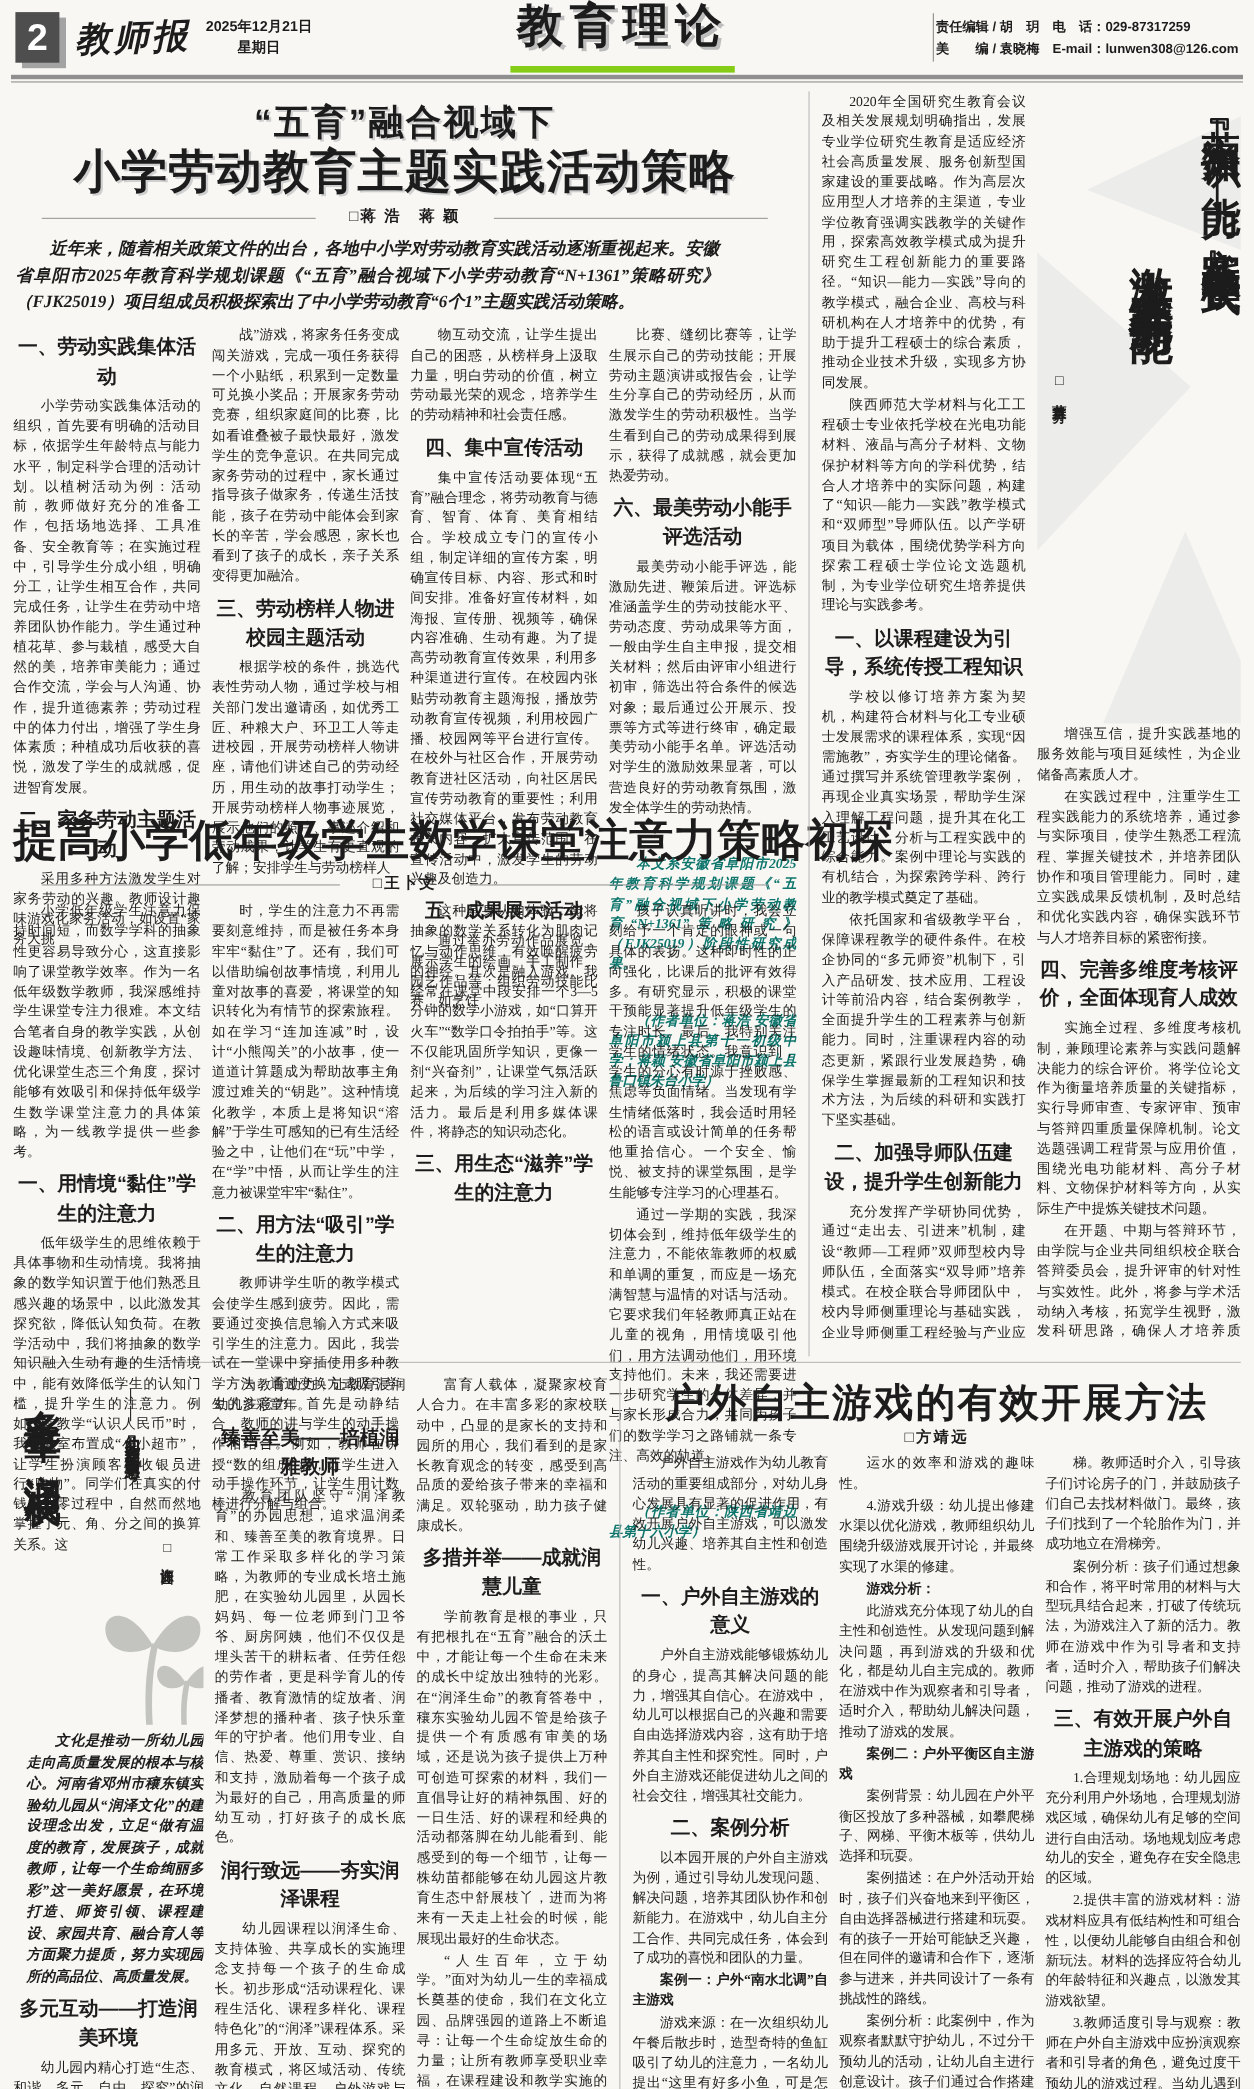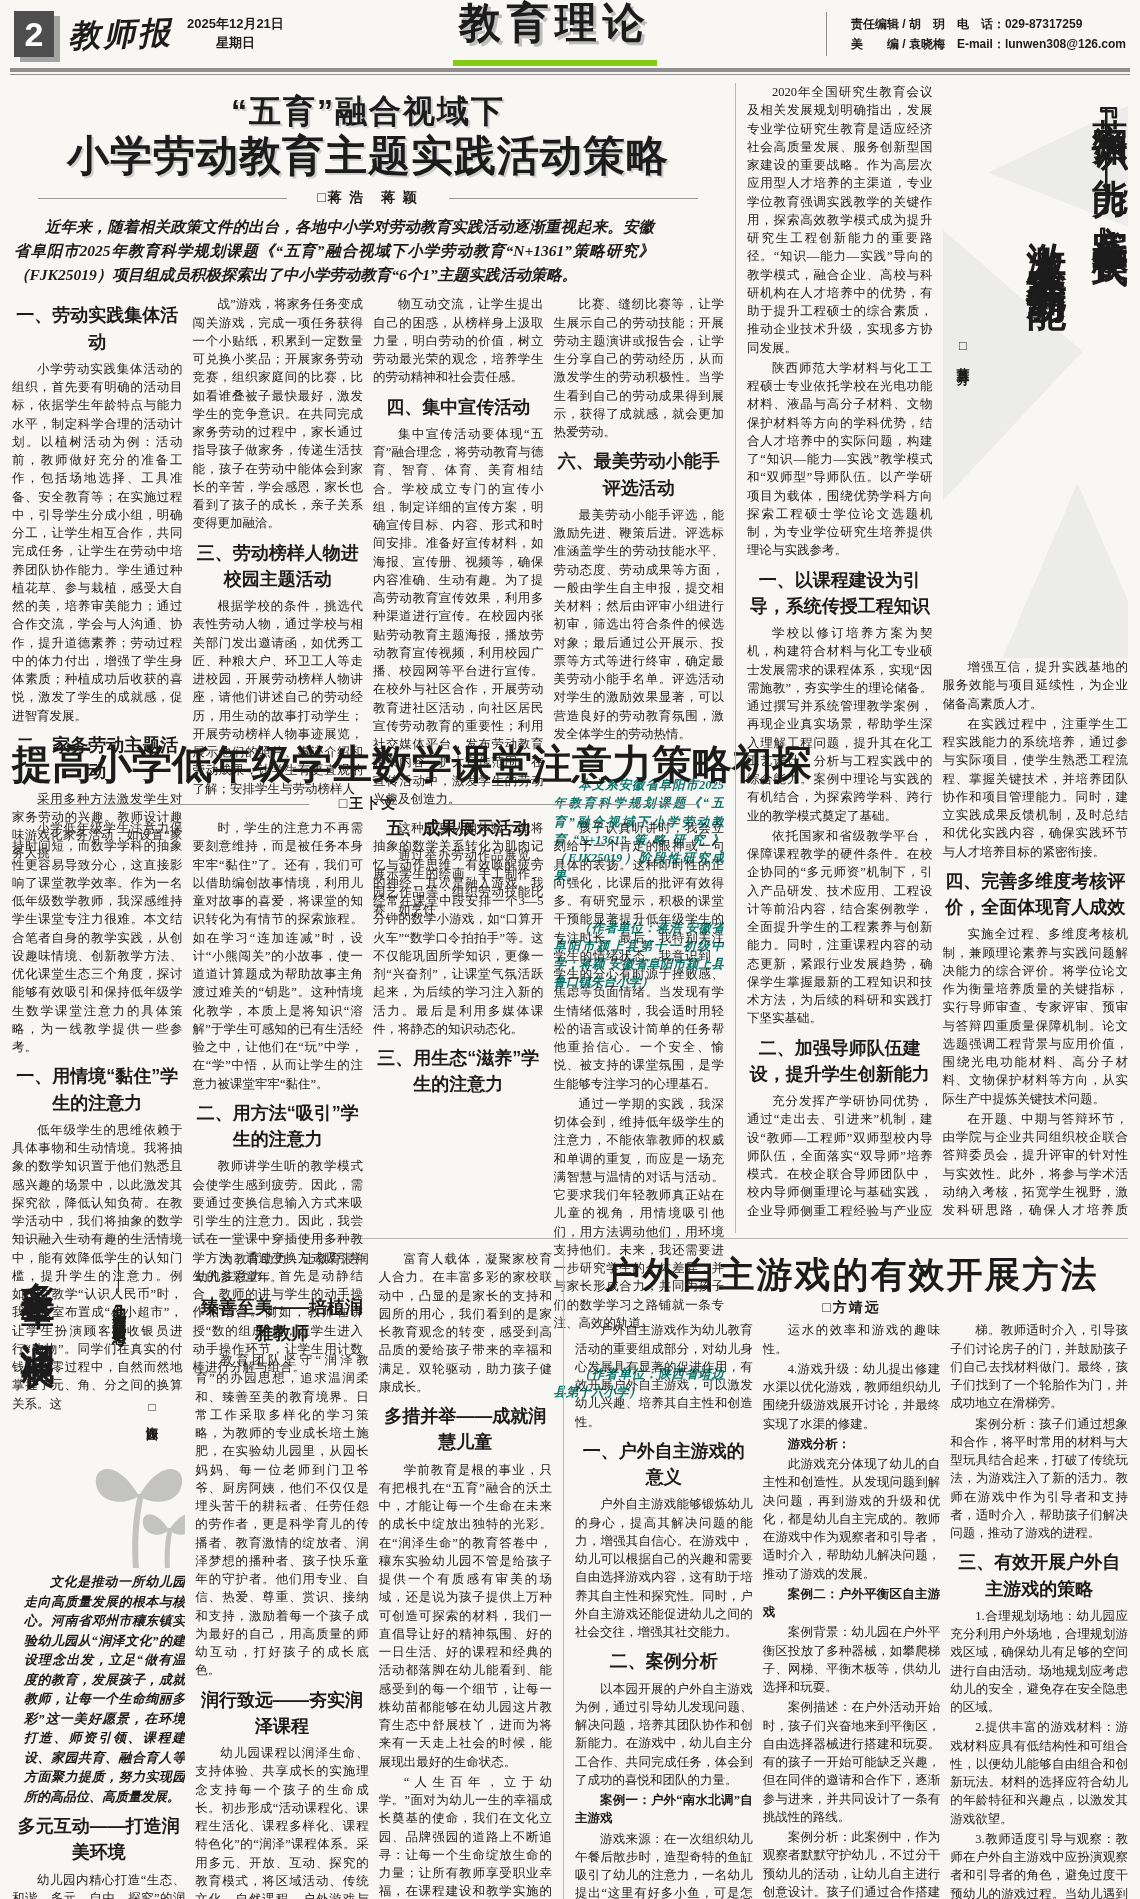--- a/index.html
+++ b/index.html
@@ -15,21 +15,21 @@
     font:bold 34px/46px "Liberation Sans","DejaVu Sans",sans-serif;text-align:center;
     box-shadow:6px 5px 0 #a3a3a3;flex:0 0 auto;
   }
   .masthead{font:700 italic 32px/1 "Liberation Serif",serif;letter-spacing:3px;transform:rotate(-2deg);flex:0 0 auto;}
   .dateblk{font:700 13px/1.45 "Liberation Sans","DejaVu Sans",sans-serif;text-align:center;flex:0 0 auto;}
   .section-wrap{flex:1;text-align:center;}
   .section{
     display:inline-block;font:900 42px/1 "Liberation Sans","DejaVu Sans",sans-serif;
     letter-spacing:6px;text-shadow:3px 3px 0 #bdbdbd;border-bottom:6px solid #84cc16;padding:0 6px 16px 6px;text-align:right;
   }
-  .editors{border-left:1px solid #8c8c8c;padding:2px 0 2px 24px;font:600 12px/1.7 "Liberation Sans","DejaVu Sans",sans-serif;flex:0 0 auto;white-space:nowrap;}
+  .editors{border-left:1px solid #8c8c8c;padding:2px 0 2px 2px;font:600 12px/1.7 "Liberation Sans","DejaVu Sans",sans-serif;flex:0 0 auto;white-space:nowrap;}
   .hdr-rule{margin:4px 10px 0 10px;border-top:4px solid #8f8f8f;border-bottom:1px solid #8f8f8f;height:2px;}
   
   .vrule{width:1px;background:#b9b9b9;align-self:stretch;flex:0 0 auto;}
   .hrule{height:1px;background:#b9b9b9;margin:5px 12px;}
   .hrule-soft{height:1px;background:#c9c9c9;margin:6px 2px;}
   .cols{display:flex;gap:10px;}
   .col{flex:1;overflow:hidden;}
   .para{margin:0 0 2px 0;font-size:12.5px;line-height:1.46;text-align:justify;text-justify:inter-character;}
   .pt-p{text-indent:2em;}
   .pt-h{font-family:"Liberation Sans","DejaVu Sans",sans-serif;font-weight:700;text-align:center;text-indent:0;font-size:18px;margin:7px 0 5px 0;}

